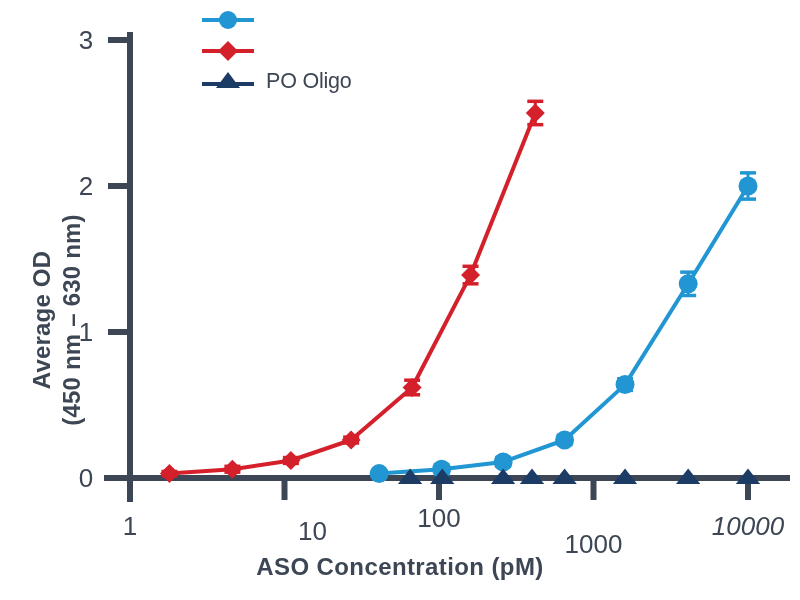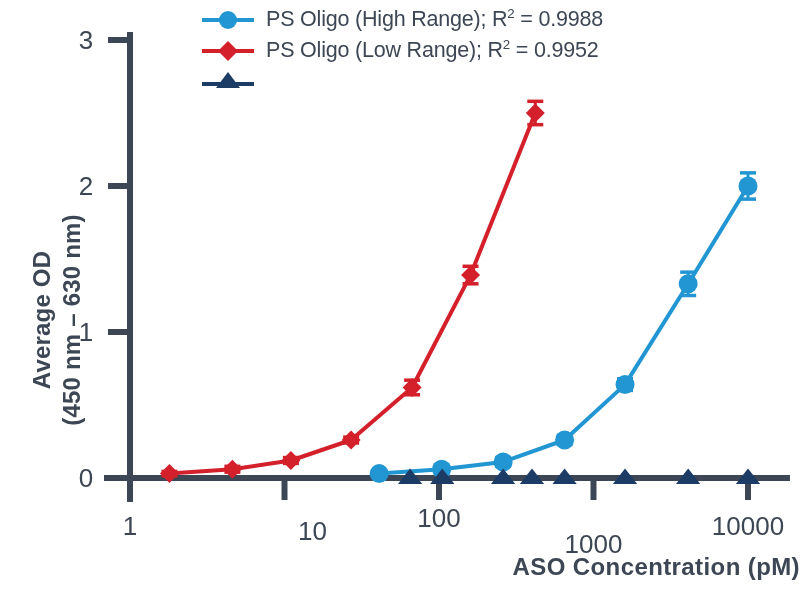--- a/index.html
+++ b/index.html
@@ -50,21 +50,21 @@
   .legend-label sup {
     font-size: 0.62em;
     vertical-align: super;
     line-height: 0;
   }
   .axis-title-x {
     position: absolute;
     left: 0;
     top: 553px;
     width: 800px;
-    text-align: right;
+    text-align: center;
     font-size: 24px;
     font-weight: bold;
     color: #3d4654;
     letter-spacing: 0.4px;
   }
   .axis-title-y {
     position: absolute;
     left: -143px;
     top: 290px;
     width: 400px;
@@ -170,48 +170,47 @@
       <polygon points="688.1751058631992 468.5 700.3251058631992 484 676.0251058631992 484" fill="#1c3c66"></polygon>
       <polygon points="748 468.5 760.15 484 735.85 484" fill="#1c3c66"></polygon>
     </svg>
 
   <div class="legend">
     <div class="legend-row">
       <svg class="legend-key" viewBox="0 0 56 26">
         <line x1="2" y1="13" x2="54" y2="13" stroke="#2196d3" stroke-width="4"></line>
         <circle cx="28" cy="13" r="9" fill="#2196d3"></circle>
       </svg>
-      <span class="legend-label">PS Oligo (High Range); R<sup>2</sup> = 0.9988</span>
     </div>
     <div class="legend-row">
       <svg class="legend-key" viewBox="0 0 56 26">
         <line x1="2" y1="13" x2="54" y2="13" stroke="#d4202a" stroke-width="4"></line>
         <polygon points="28,3 38,13 28,23 18,13" fill="#d4202a"></polygon>
       </svg>
-      <span class="legend-label">PS Oligo (Low Range); R<sup>2</sup> = 0.9952</span>
     </div>
     <div class="legend-row">
       <svg class="legend-key" viewBox="0 0 56 26">
         <line x1="2" y1="15" x2="54" y2="15" stroke="#1c3c66" stroke-width="4"></line>
         <polygon points="28,3 40,19 16,19" fill="#1c3c66"></polygon>
       </svg>
+      <span class="legend-label">PO Oligo</span>
     </div>
   </div>
 
   <div class="axis-title-x">ASO Concentration (pM)</div>
 
   <div class="axis-title-y">
     <div>Average OD</div>
     <div>(450 nm – 630 nm)</div>
   </div>
 
   <div id="tick-labels">
       <div class="tick-label" style="left: 130px; top: 526px;">1</div>
       <div class="tick-label" style="left: 284.5px; top: 531px; margin-left: 28px;">10</div>
       <div class="tick-label" style="left: 439px; top: 518px;">100</div>
       <div class="tick-label" style="left: 593.5px; top: 544px;">1000</div>
-      <div class="tick-label" style="left: 748px; top: 526px;">10000</div>
+      <div class="tick-label" style="left: 748px; top: 526px; font-style: italic;">10000</div>
       <div class="tick-label" style="left: 86px; top: 478px;">0</div>
       <div class="tick-label" style="left: 86px; top: 332px;">1</div>
       <div class="tick-label" style="left: 86px; top: 186px;">2</div>
       <div class="tick-label" style="left: 86px; top: 40px;">3</div>
     </div>
 </div>
 
 </body></html>

